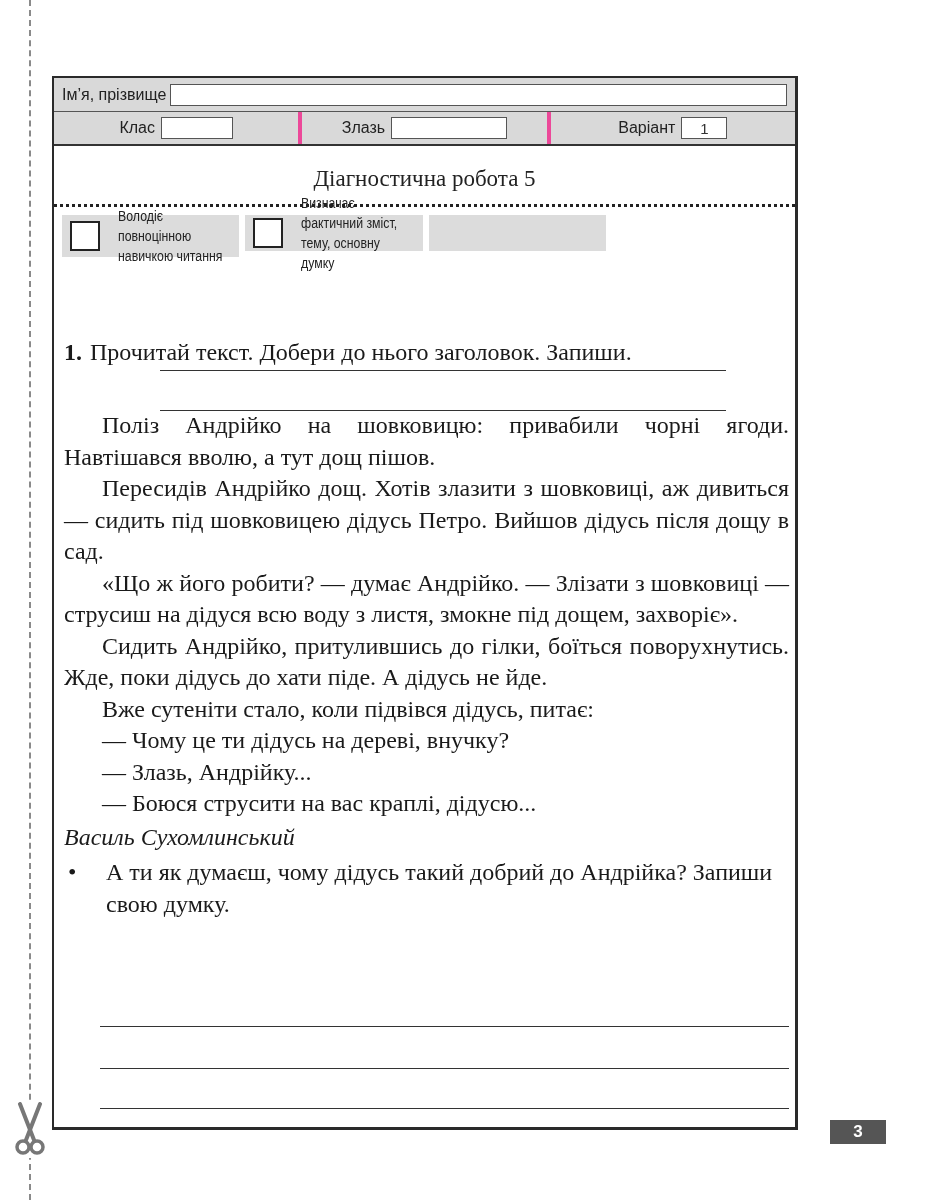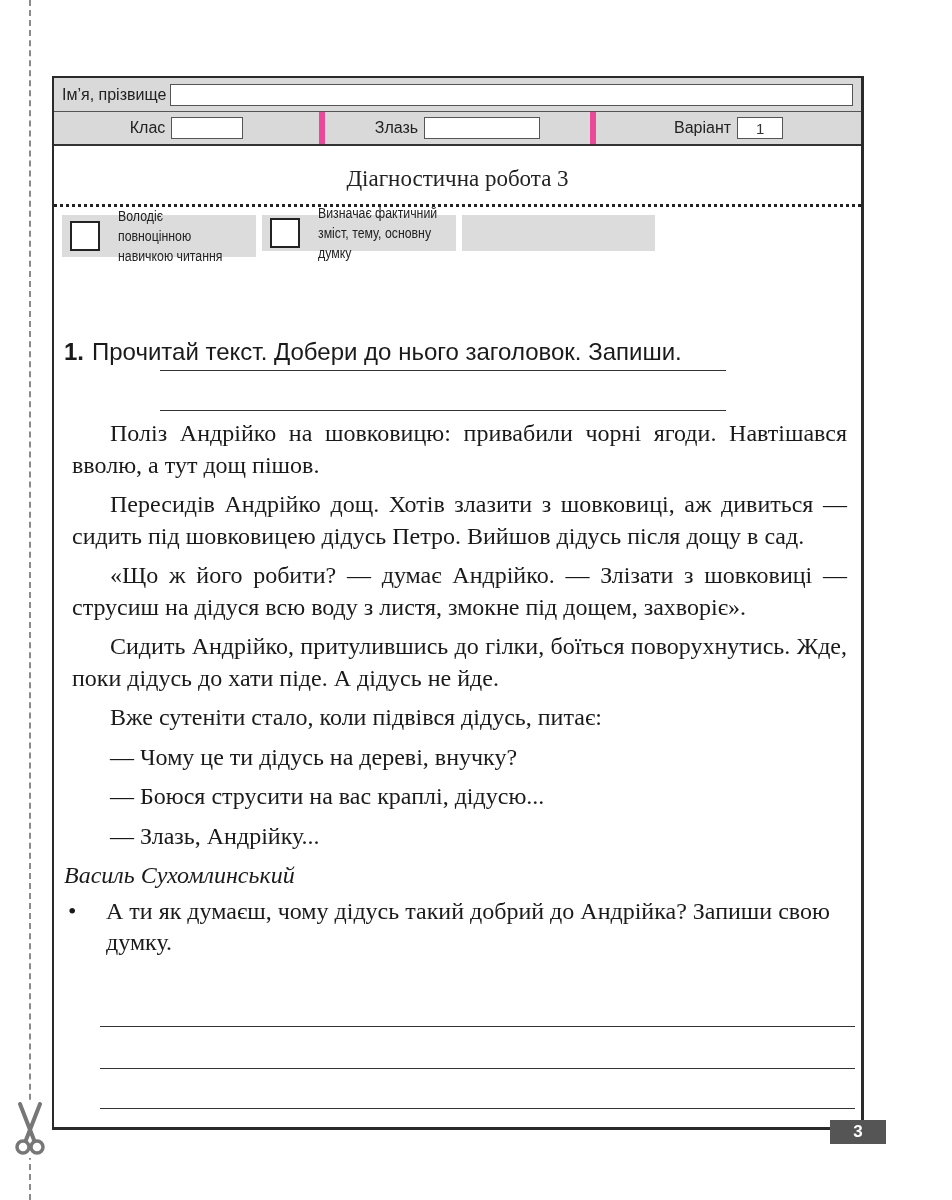--- a/index.html
+++ b/index.html
@@ -1,42 +1,42 @@
 <!DOCTYPE html>
 <html><head>
 <meta charset="utf-8">
 <style>
   html, body { margin: 0; padding: 0; background: #ffffff; }
   body { width: 952px; height: 1200px; position: relative; overflow: hidden; }
   .cut-line { position: absolute; left: 29px; top: 0; height: 1200px; width: 0; border-left: 2px dashed #8a8a8a; }
   .scissors { position: absolute; left: 12px; top: 1102px; width: 36px; height: 56px; background: #fff; }
-  .sheet { position: absolute; left: 52px; top: 76px; width: 812px; height: 1054px; border: 2px solid #2a2a2a; border-right-width: 3px; border-bottom-width: 3px; box-sizing: border-box; }
+  .sheet { position: absolute; left: 52px; top: 76px; width: 746px; height: 1054px; border: 2px solid #2a2a2a; border-right-width: 3px; border-bottom-width: 3px; box-sizing: border-box; }
   .hdr-row1 { height: 34px; background: #d9d9d9; border-bottom: 1px solid #555; display: flex; align-items: center; padding: 0 8px; box-sizing: border-box; }
   .hdr-label { font-family: "Liberation Sans", sans-serif; font-size: 16px; color: #222; white-space: nowrap; }
   .name-field { flex: 1; height: 22px; margin-left: 4px; background: #fff; border: 1px solid #555; box-sizing: border-box; }
   .hdr-row2 { height: 34px; background: #d9d9d9; border-bottom: 2px solid #333; display: flex; box-sizing: border-box; }
-  .hdr-cell { flex: 1; display: flex; align-items: center; justify-content: center; border-right: 6px solid #ec4899; }
+  .hdr-cell { flex: 1; display: flex; align-items: center; justify-content: center; border-right: 4px solid #ec4899; }
   .hdr-cell:last-child { border-right: none; }
   .small-field { height: 22px; background: #fff; border: 1px solid #555; box-sizing: border-box; margin-left: 6px; font-family: "Liberation Sans", sans-serif; font-size: 15px; color: #333; display: flex; align-items: center; justify-content: center; }
   .title-area { text-align: center; padding-top: 20px; }
   .work-title { font-family: "Liberation Serif", serif; font-size: 23px; color: #222; }
   .work-topic { font-family: "Liberation Sans", sans-serif; font-size: 21px; font-weight: bold; color: #111; margin-top: 2px; letter-spacing: 0.2px; }
   .dots { margin: 12px 0 0 0; height: 0; border-top: 3px dotted #222; }
   .skills { display: grid; grid-template-columns: 1fr 1fr 1fr 1fr; gap: 4px 6px; padding: 8px 6px 0 8px; }
   .skill { background: #dcdcdc; display: flex; align-items: center; height: 42px; padding-left: 8px; }
   .skill.empty { background: #dcdcdc; height: 36px; }
   .skill.short { height: 36px; }
   .chk { width: 30px; height: 30px; background: #fff; border: 2px solid #222; box-sizing: border-box; flex: none; }
   .skill-text { font-family: "Liberation Sans", sans-serif; font-size: 14px; color: #222; margin-left: 18px; line-height: 20px; transform: scaleX(0.88); transform-origin: left center; }
   .task { position: absolute; left: 10px; right: 10px; top: 258px; }
-  .task-line { font-family: Liberation Sans, sans-serif; font-size: 24px; color: #1a1a1a; line-height: 32px; }
+  .task-line { font-family: Liberation Serif, serif; font-size: 24px; color: #1a1a1a; line-height: 32px; }
   .task-num { font-weight: bold; margin-right: 8px; }
   .answer-short { position: absolute; left: 106px; width: 566px; border-top: 1.5px solid #333; height: 0; }
   .story { position: absolute; left: 10px; right: 6px; top: 332px; font-family: "Liberation Serif", serif; font-size: 24px; color: #1a1a1a; line-height: 31.5px; }
-  .story p { margin: 8px; text-indent: 38px; text-align: justify; text-align-last: left; }
+  .story p { margin: 0; text-indent: 38px; text-align: justify; text-align-last: left; }
   .story p.dlg { text-indent: 38px; }
   .author { text-align: left; font-style: italic; margin-top: 2px; }
   .question { display: flex; margin-top: 4px; }
   .bullet { width: 38px; flex: none; text-align: left; padding-left: 4px; }
   .answer-line { position: absolute; left: 46px; right: 6px; border-top: 1.5px solid #333; height: 0; }
   .page-num { position: absolute; left: 830px; top: 1120px; width: 56px; height: 24px; background: #555; color: #fff; font-family: "Liberation Sans", sans-serif; font-weight: bold; font-size: 17px; display: flex; align-items: center; justify-content: center; }
 </style>
 </head>
 <body>
 
@@ -63,21 +63,21 @@
       <span class="hdr-label">Злазь</span>
       <div class="small-field" style="width:116px"></div>
     </div>
     <div class="hdr-cell">
       <span class="hdr-label">Варіант</span>
       <div class="small-field" style="width:46px">1</div>
     </div>
   </div>
 
   <div class="title-area">
-    <div class="work-title">Діагностична робота 3</div>
+    <div class="work-title">Діагностична робота 5</div>
   </div>
   <div class="dots"></div>
 
   <div class="skills">
     <div class="skill">
       <div class="chk"></div>
       <span class="skill-text">Володіє повноцінною навичкою читання</span>
     </div>
     <div class="skill short">
       <div class="chk"></div>
@@ -94,22 +94,22 @@
   <div class="answer-short" style="top:292px"></div>
   <div class="answer-short" style="top:332px"></div>
 
   <div class="story">
     <p>Поліз Андрійко на шовковицю: привабили чорні ягоди. Навтішався вволю, а тут дощ пішов.</p>
     <p>Пересидів Андрійко дощ. Хотів злазити з шовковиці, аж дивиться — сидить під шовковицею дідусь Петро. Вийшов дідусь після дощу в сад.</p>
     <p>«Що ж його робити? — думає Андрійко. — Злізати з шовковиці — струсиш на дідуся всю воду з листя, змокне під дощем, захворіє».</p>
     <p>Сидить Андрійко, притулившись до гілки, боїться поворухнутись. Жде, поки дідусь до хати піде. А дідусь не йде.</p>
     <p>Вже сутеніти стало, коли підвівся дідусь, питає:</p>
     <p class="dlg">— Чому це ти дідусь на дереві, внучку?</p>
+    <p class="dlg">— Злазь, Андрійку...</p>
     <p class="dlg">— Боюся струсити на вас краплі, дідусю...</p>
-    <p class="dlg">— Злазь, Андрійку...</p>
     <div class="author">Василь Сухомлинський</div>
     <div class="question">
       <span class="bullet">•</span>
       <span>А ти як думаєш, чому дідусь такий добрий до Андрійка? Запиши свою думку.</span>
     </div>
   </div>
 
   <div class="answer-line" style="top:948px"></div>
   <div class="answer-line" style="top:990px"></div>
   <div class="answer-line" style="top:1030px"></div>

